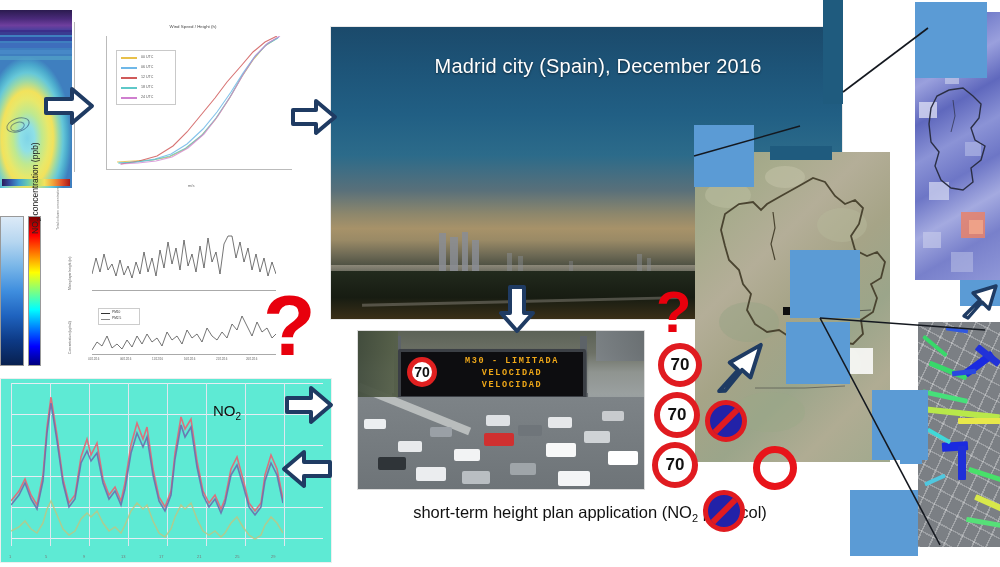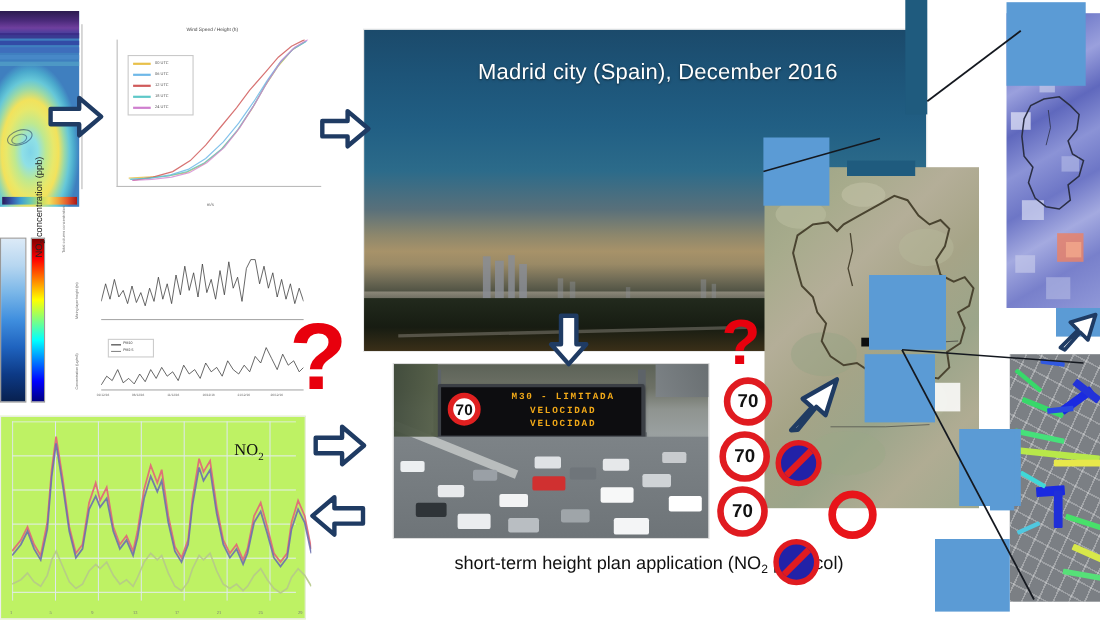--- a/index.html
+++ b/index.html
@@ -106,22 +106,22 @@
   .ts{position:absolute;left:30px;right:4px;border-bottom:1px solid #aaa;}
   .tslab{position:absolute;font-size:3.3px;color:#555;white-space:nowrap;
      transform:rotate(-90deg);transform-origin:0 0;}
   .tsleg{position:absolute;left:36px;width:40px;height:15px;background:#fff;
      border:1px solid #ccc;font-size:3.4px;color:#333;}
   .tsleg i{position:absolute;left:2px;width:9px;height:1px;}
   .tsleg b{position:absolute;left:13px;font-weight:normal;font-size:3.2px;}
   .tsticks{position:absolute;font-size:2.9px;color:#666;}
 
   
-  #no2chart{left:0px;top:378px;width:278px;height:185px;background:#bef264;
-     border:1px solid #eee;box-sizing:border-box;font-family:Liberation Serif, serif;}
+  #no2chart{left:0px;top:378px;width:332px;height:185px;background:#5eead4;
+     border:1px solid #eee;box-sizing:border-box;}
   #no2chart .grid{position:absolute;inset:4px 8px 16px 10px;
      background-image:linear-gradient(to right, #dfe7ef 1px, transparent 1px),
                       linear-gradient(to bottom, #e6edf3 1px, transparent 1px);
      background-size:39px 31px;}
   #no2-label{position:absolute;left:212px;top:23px;font-size:15px;color:#111;}
   #no2-label sub{font-size:10px;}
   .no2ticks{position:absolute;bottom:3px;font-size:4px;color:#777;}
 
   
   #satmap{left:695px;top:152px;width:195px;height:310px;overflow:hidden;

